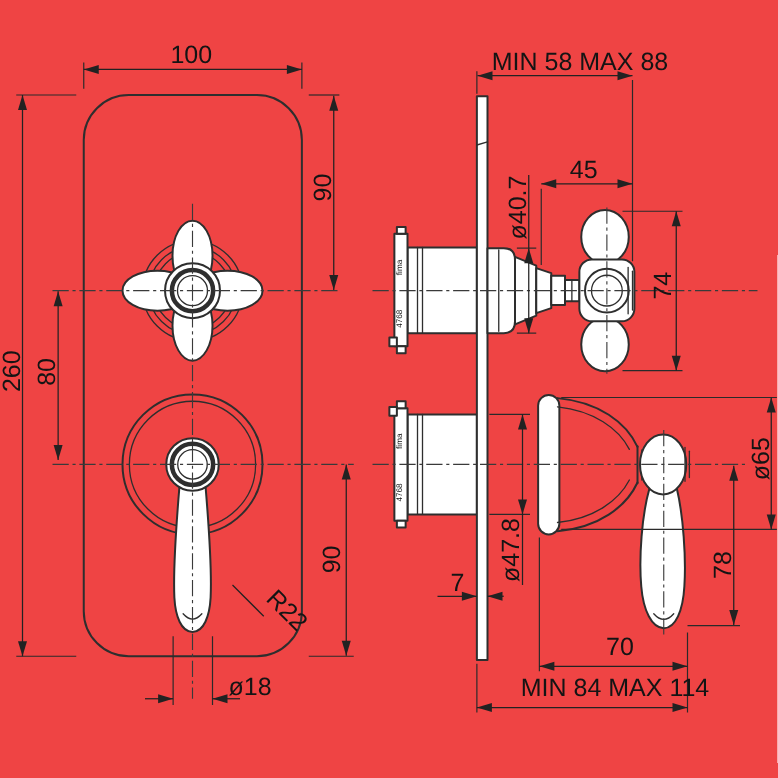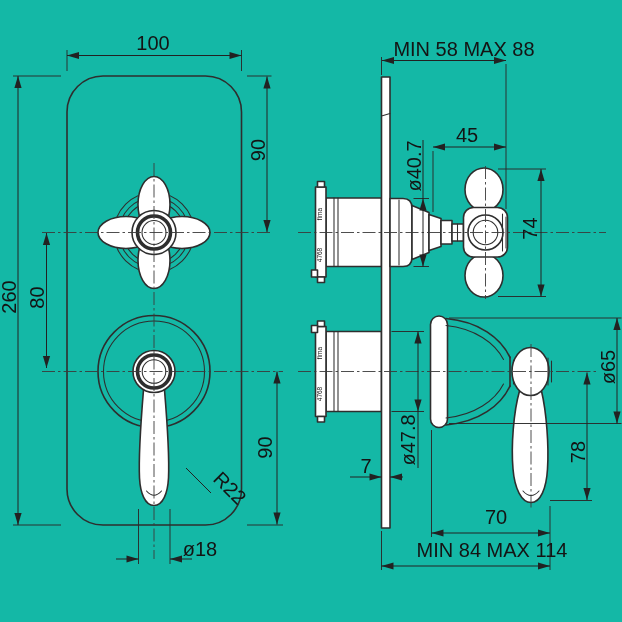--- a/index.html
+++ b/index.html
@@ -1,16 +1,16 @@
 <!DOCTYPE html>
 <html><head>
 <meta charset="utf-8">
 <style>
   html,body{margin:0;padding:0;background:#ffffff;}
-  #stage{position:relative;width:622px;height:622px;background:#14b8a6;overflow:hidden;}
+  #stage{position:relative;width:622px;height:622px;background:#ef4444;overflow:hidden;}
   svg{display:block;}
   .obj{stroke:#2e2e2e;stroke-width:1.6;fill:none;stroke-linejoin:round;stroke-linecap:round;}
   .fw{fill:#ffffff;}
   .thin{stroke-width:1.05;}
   .knurl{stroke-width:3.6;}
   .cl{stroke:#3a3a3a;stroke-width:0.9;stroke-dasharray:13 3 2.5 3;fill:none;}
   .dim{stroke:#222222;stroke-width:1;fill:none;}
   .ext{stroke:#2a2a2a;stroke-width:0.95;fill:none;}
   text{font-family:"Liberation Sans","DejaVu Sans",sans-serif;font-size:20px;fill:#141414;}
   text.mid{text-anchor:middle;}

